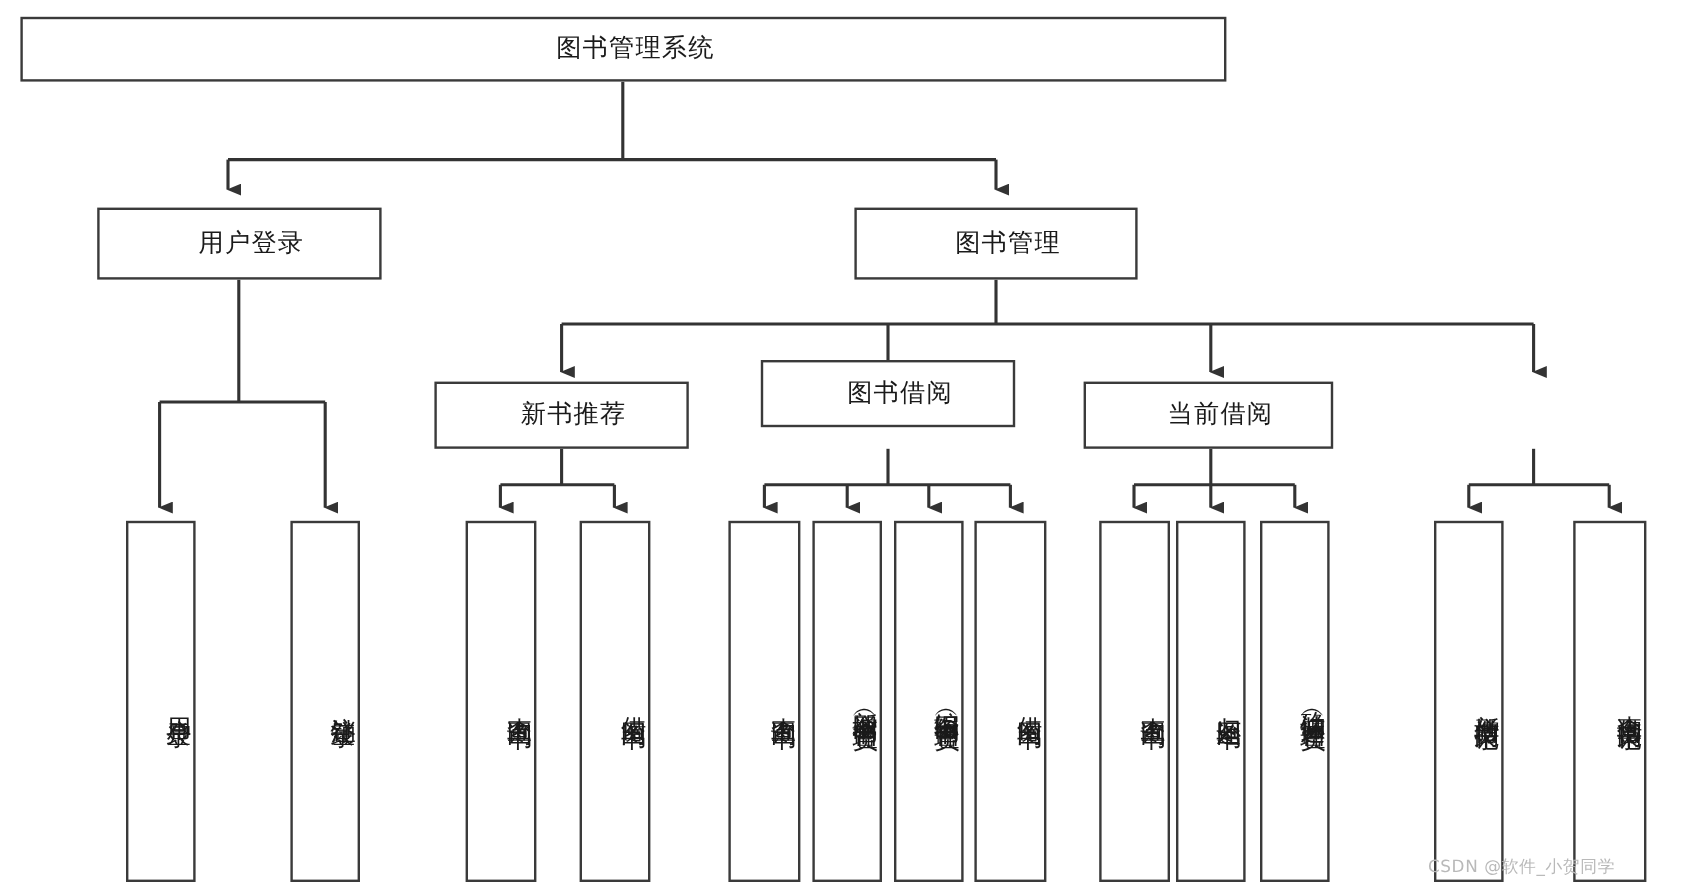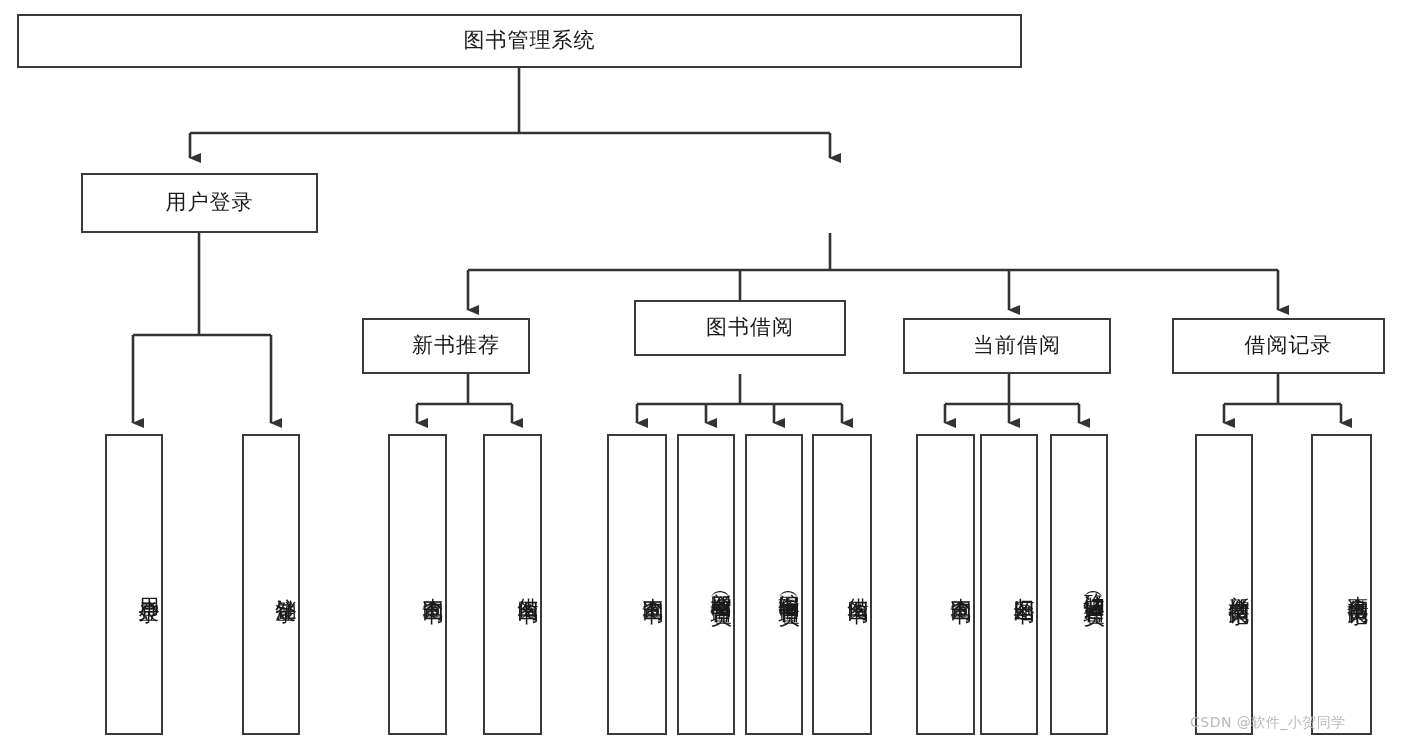--- a/index.html
+++ b/index.html
@@ -71,25 +71,25 @@
       <path d="M1278,374 L1278,404"></path>
       <path d="M1224,404 L1341,404"></path>
       <path d="M1224,404 L1224,423" marker-end="url(#arw)"></path>
       <path d="M1341,404 L1341,423" marker-end="url(#arw)"></path>
     </g>
   </svg>
 
   <div class="node h" style="left:17px;top:14px;width:1005px;height:54px;">图书管理系统</div>
 
   <div class="node h" style="left:81px;top:173px;width:237px;height:60px;">用户登录</div>
+  <div class="node h" style="left:712px;top:173px;width:236px;height:60px;">图书管理</div>
 
-  <div class="node h" style="left:362px;top:318px;width:168px;height:56px;">新书推荐</div>
+  <div class="node h" style="left:362px;top:318px;width:212px;height:56px;">新书推荐</div>
   <div class="node h" style="left:634px;top:300px;width:212px;height:56px;">图书借阅</div>
   <div class="node h" style="left:903px;top:318px;width:208px;height:56px;">当前借阅</div>
-  <div class="node h" style="left:1172px;top:318px;width:213px;height:56px;">借阅记录</div>
 
   <div class="node v" style="left:105px;top:434px;width:58px;height:301px;">用户登录</div>
   <div class="node v" style="left:242px;top:434px;width:58px;height:301px;">注销登录</div>
 
   <div class="node v" style="left:388px;top:434px;width:59px;height:301px;">查询图书</div>
   <div class="node v" style="left:483px;top:434px;width:59px;height:301px;">借阅图书</div>
 
   <div class="node v" style="left:607px;top:434px;width:60px;height:301px;">查询图书</div>
   <div class="node v" style="left:677px;top:434px;width:58px;height:301px;">新增图书（管理员）</div>
   <div class="node v" style="left:745px;top:434px;width:58px;height:301px;">编辑图书（管理员）</div>

